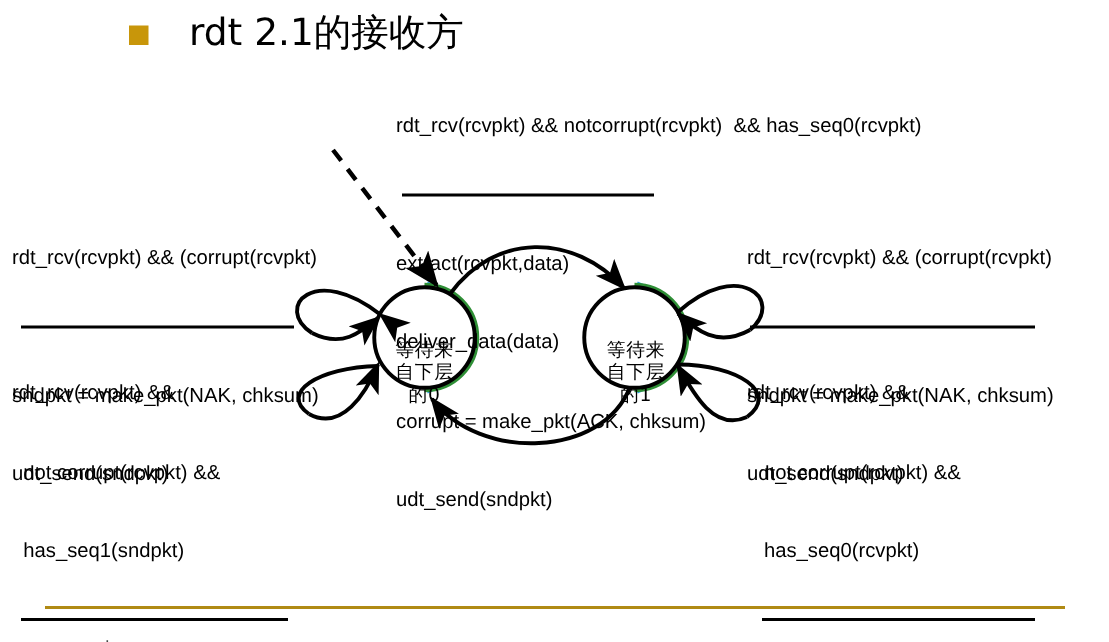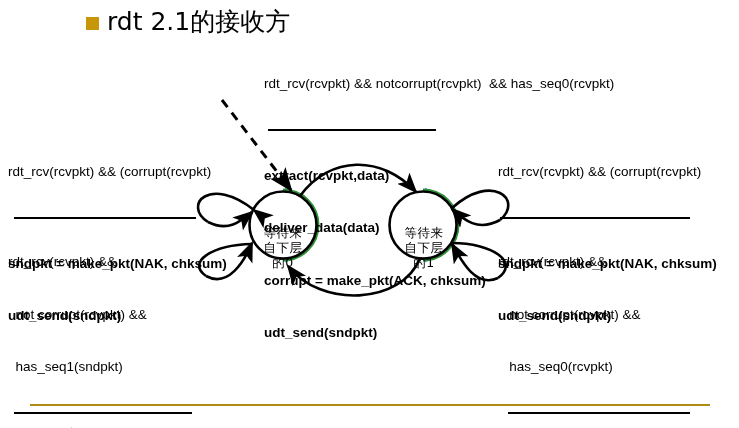--- a/index.html
+++ b/index.html
@@ -16,21 +16,21 @@
     color: #000000;
   }
 
   
   #title-row {
     position: absolute;
     left: 86px;
     top: 8px;
     display: flex;
     align-items: center;
-    gap: 8px;
+    gap: 27px;
   }
   #title-bullet {
     width: 13px;
     height: 13px;
     background: #c8960a;
     flex: 0 0 auto;
     margin-top: 4px;
   }
   #title-text {
     font-size: 25px;
@@ -41,21 +41,21 @@
   }
 
   
   .txtblock {
     position: absolute;
     font-size: 13.5px;
     line-height: 17.5px;
     white-space: pre;
   }
   .txtblock .cond { white-space: pre; }
-  .txtblock .act  { white-space: pre; font-weight: bold; }
+  .txtblock .act  { white-space: pre; }
   .rule {
     height: 0;
     border-top: 2px solid #000;
     margin: 1px 0 1px 0;
   }
 
   
   #block-top      { left: 264px; top: 40px; }
   #block-top .rule { width: 168px; margin-left: 4px; }
 

